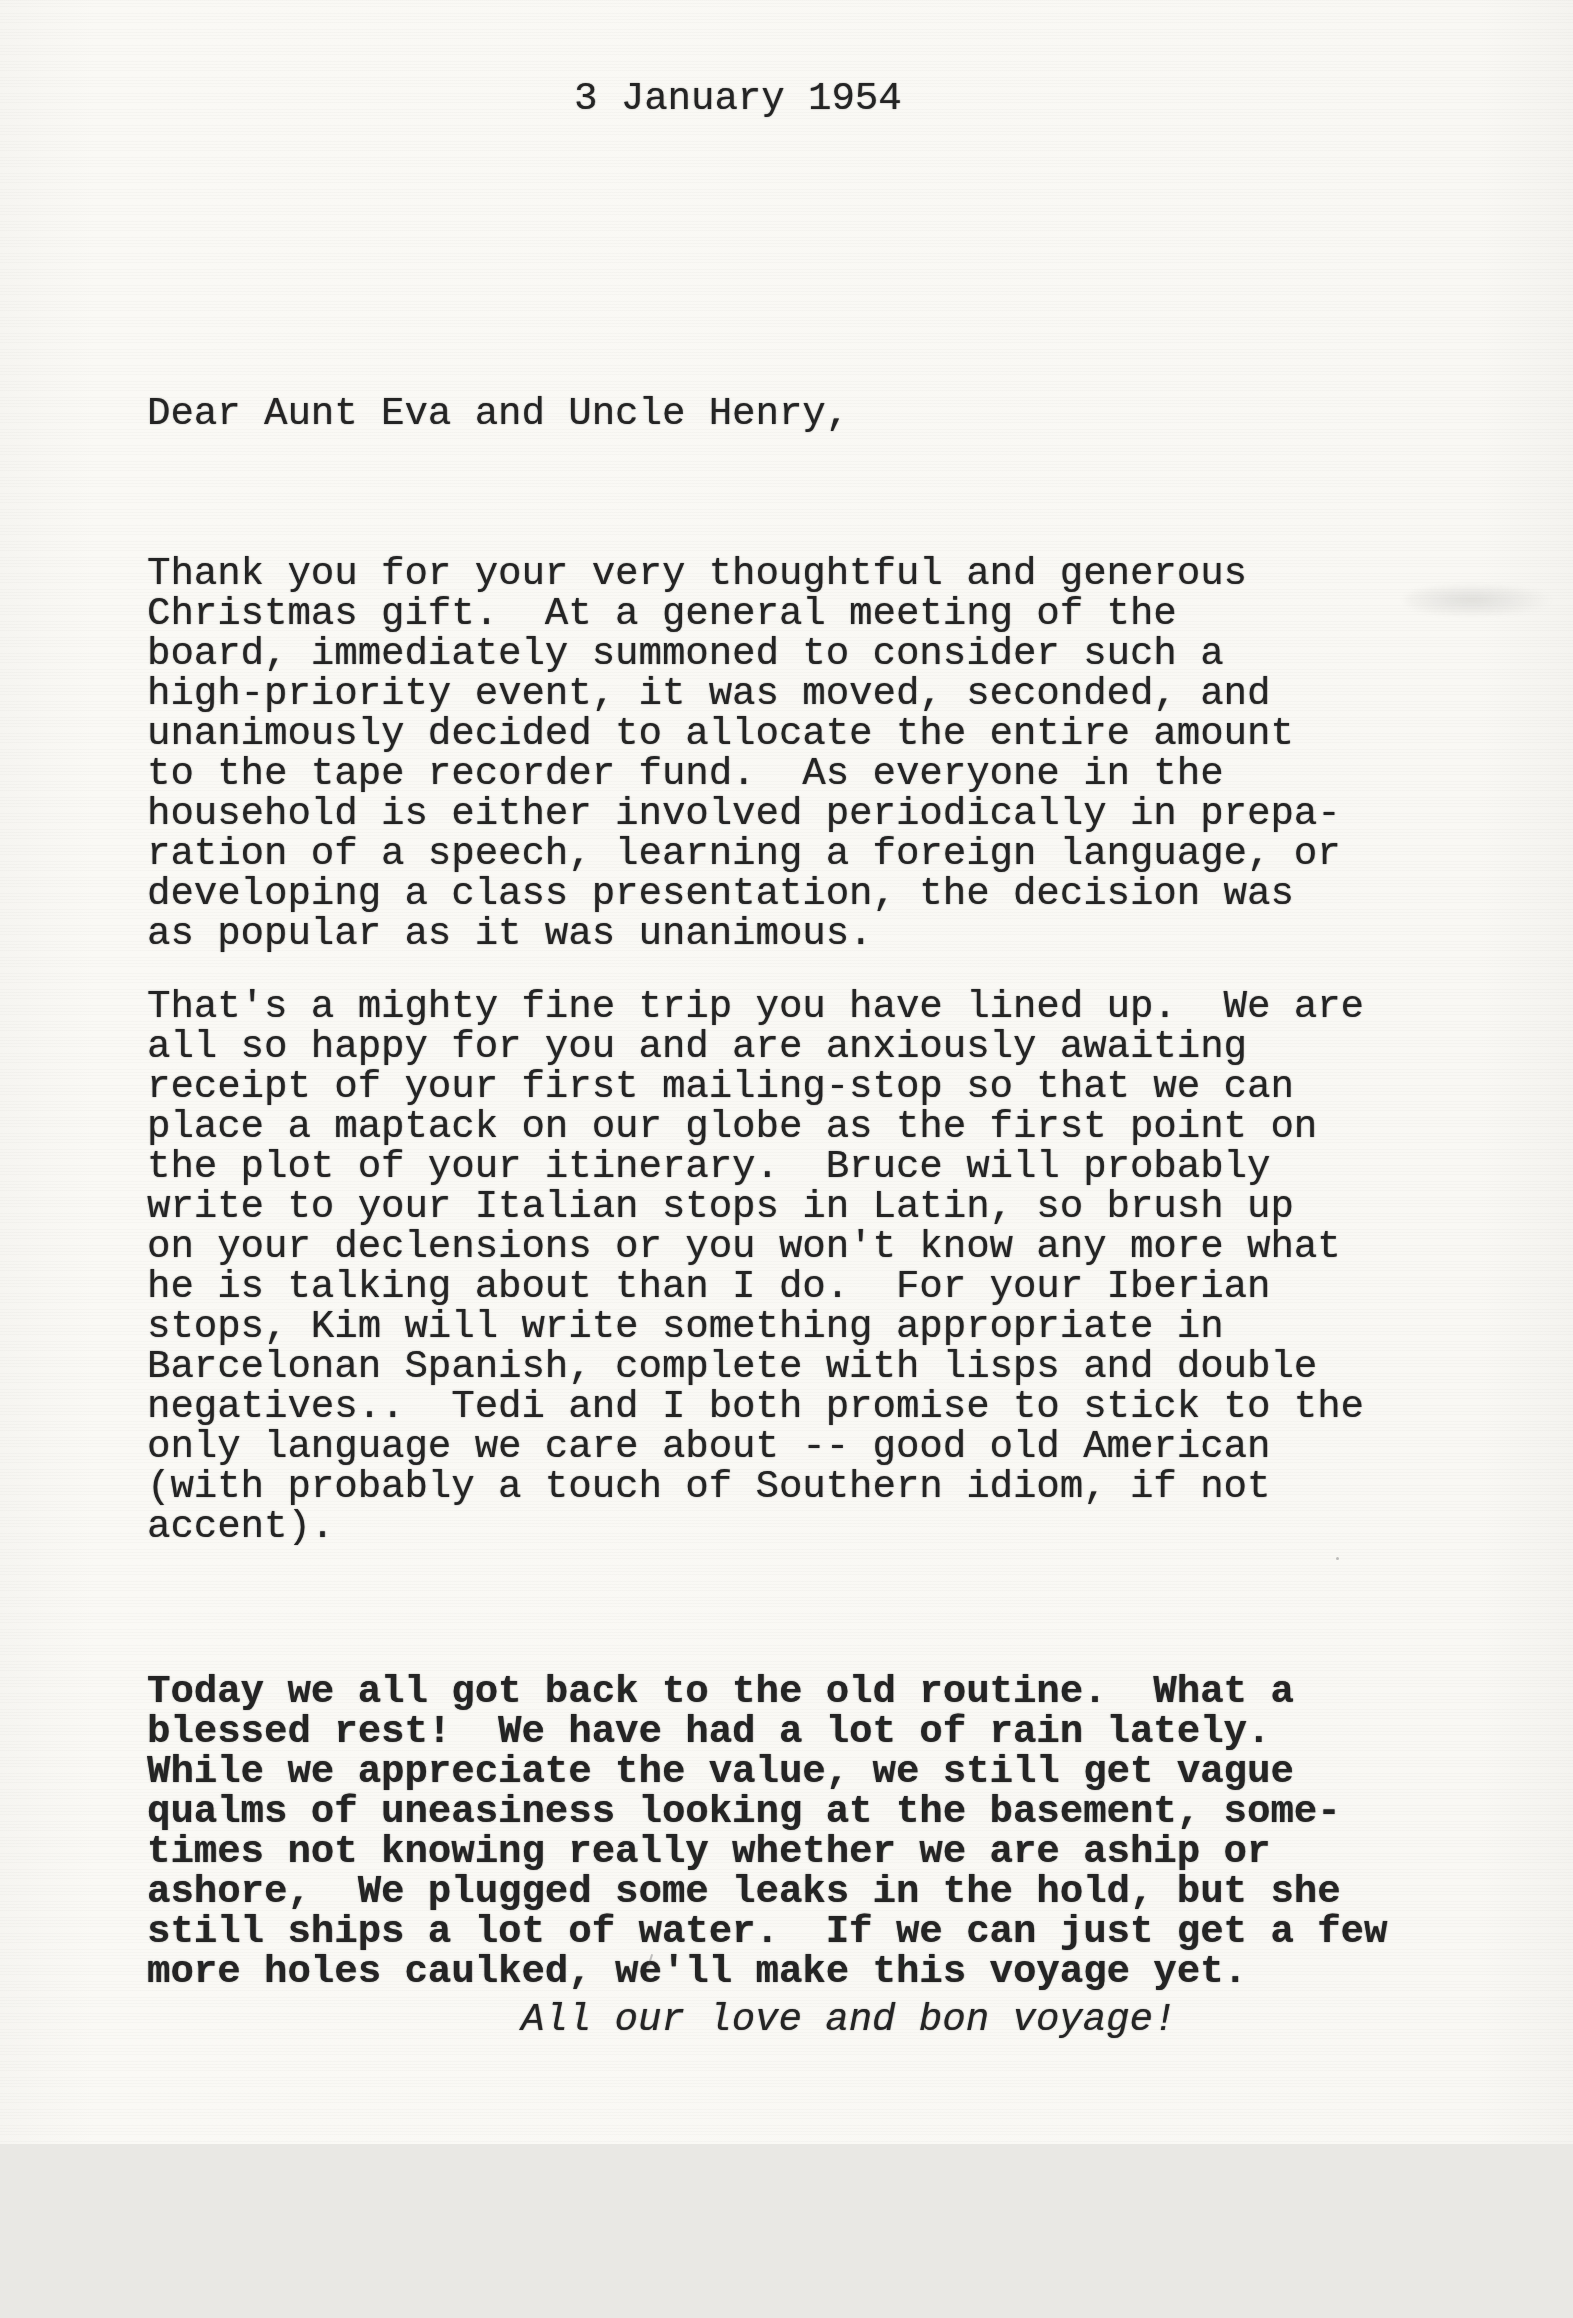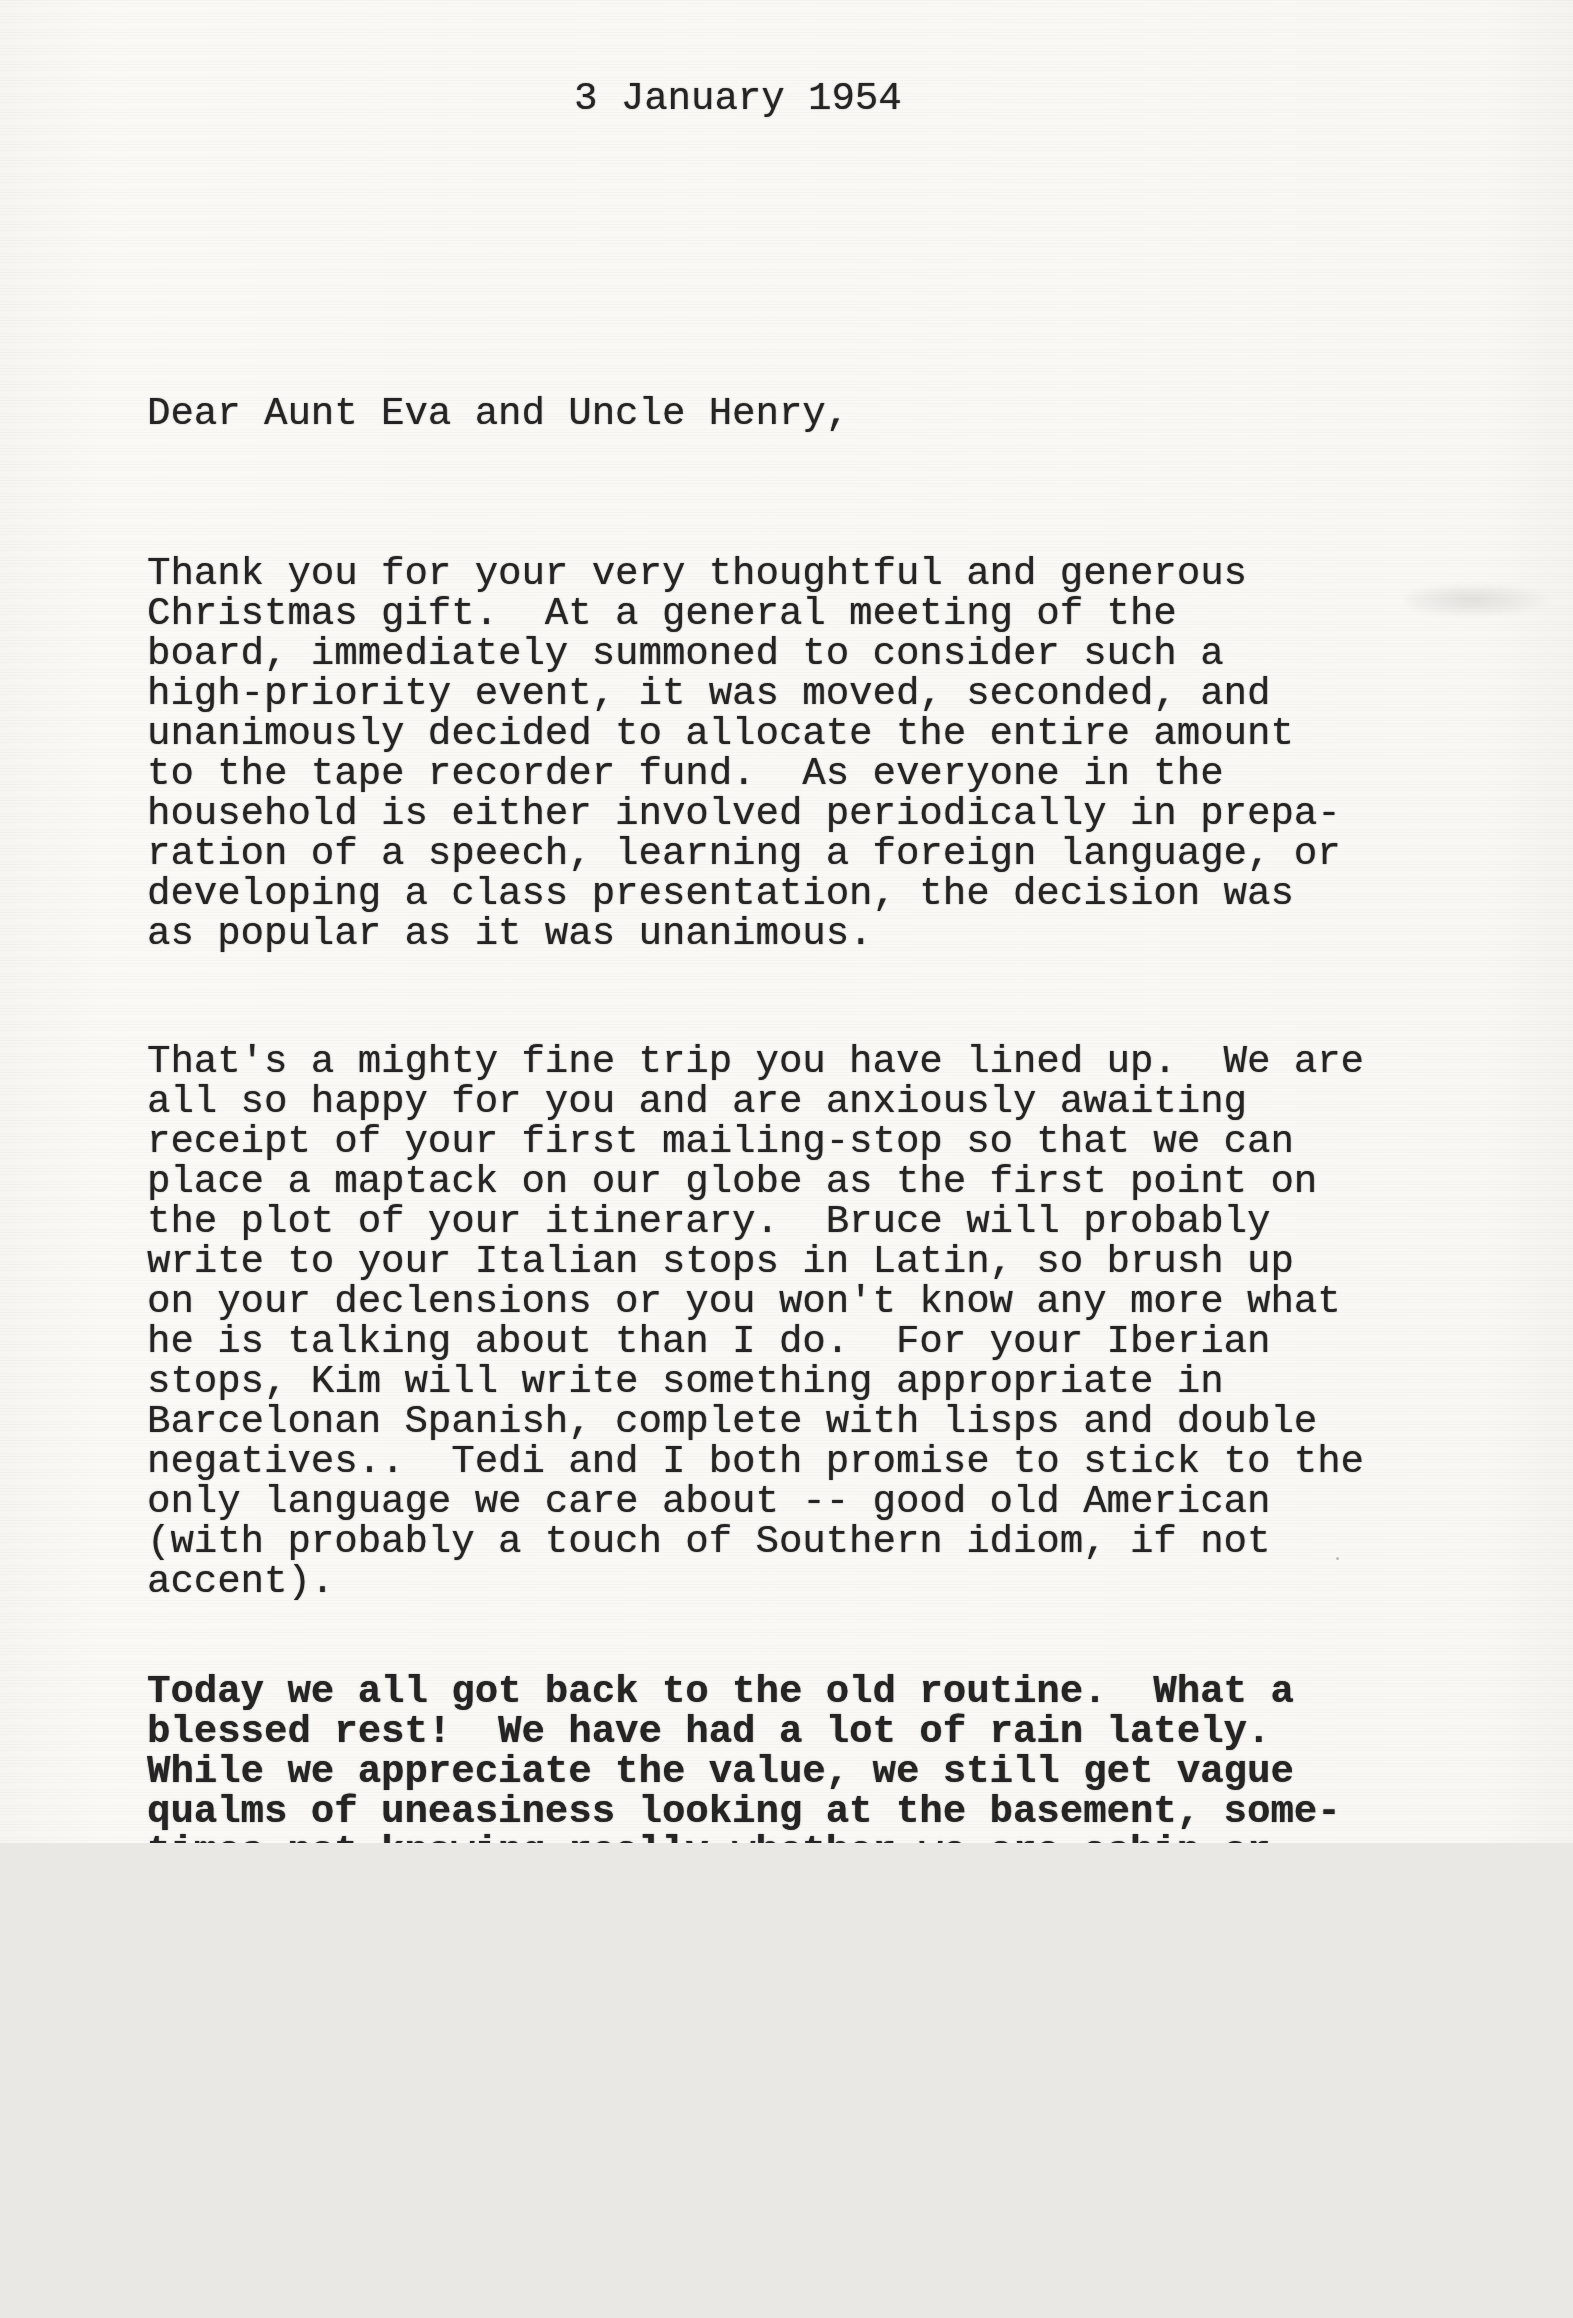--- a/index.html
+++ b/index.html
@@ -3,21 +3,21 @@
 <meta charset="utf-8">
 <style>
   html, body {
     margin: 0;
     padding: 0;
     background: #e9e8e4;
   }
   .page {
     position: relative;
     width: 1573px;
-    height: 1843px;
+    height: 2144px;
     margin: 0 auto;
     overflow: hidden;
     background:
       repeating-linear-gradient(180deg,
         rgba(120,120,118,0.035) 0px, rgba(120,120,118,0.035) 0.8px,
         rgba(255,255,255,0) 0.8px, rgba(255,255,255,0) 3.2px),
       linear-gradient(90deg, #f6f5f1 0%, #faf9f5 6%, #f9f8f4 94%, #f4f3ef 100%),
       #f9f8f4;
     font-family: "Liberation Mono", "DejaVu Sans Mono", monospace;
     color: #1e1e1e;
@@ -28,21 +28,21 @@
     line-height: 40px;
     letter-spacing: 0px;
     white-space: pre;
     color: #242424;
     text-shadow: 0 0 1.6px rgba(40,40,40,0.55), 0.4px 0.4px 0.4px rgba(40,40,40,0.35);
     filter: blur(0.3px);
   }
   .date       { left: 574px;  top: 79px; }
   .salutation { left: 147px;  top: 394px; font-family: Liberation Mono, monospace; }
   .para-1     { left: 147px;  top: 514px; margin-top: 40px; }
-  .para-2     { left: 147px;  top: 1042px; }
+  .para-2     { left: 147px;  top: 987px; }
   .para-3     { left: 147px;  top: 1672px; font-weight: bold; }
   .closing    { left: 521px;  top: 2000px; font-style: italic; }
   .smudge {
     position: absolute;
     left: 1404px;
     top: 582px;
     width: 150px;
     height: 36px;
     background: radial-gradient(ellipse at 45% 50%, rgba(110,110,112,0.18), rgba(110,110,112,0.0) 70%);
     filter: blur(2.4px);

